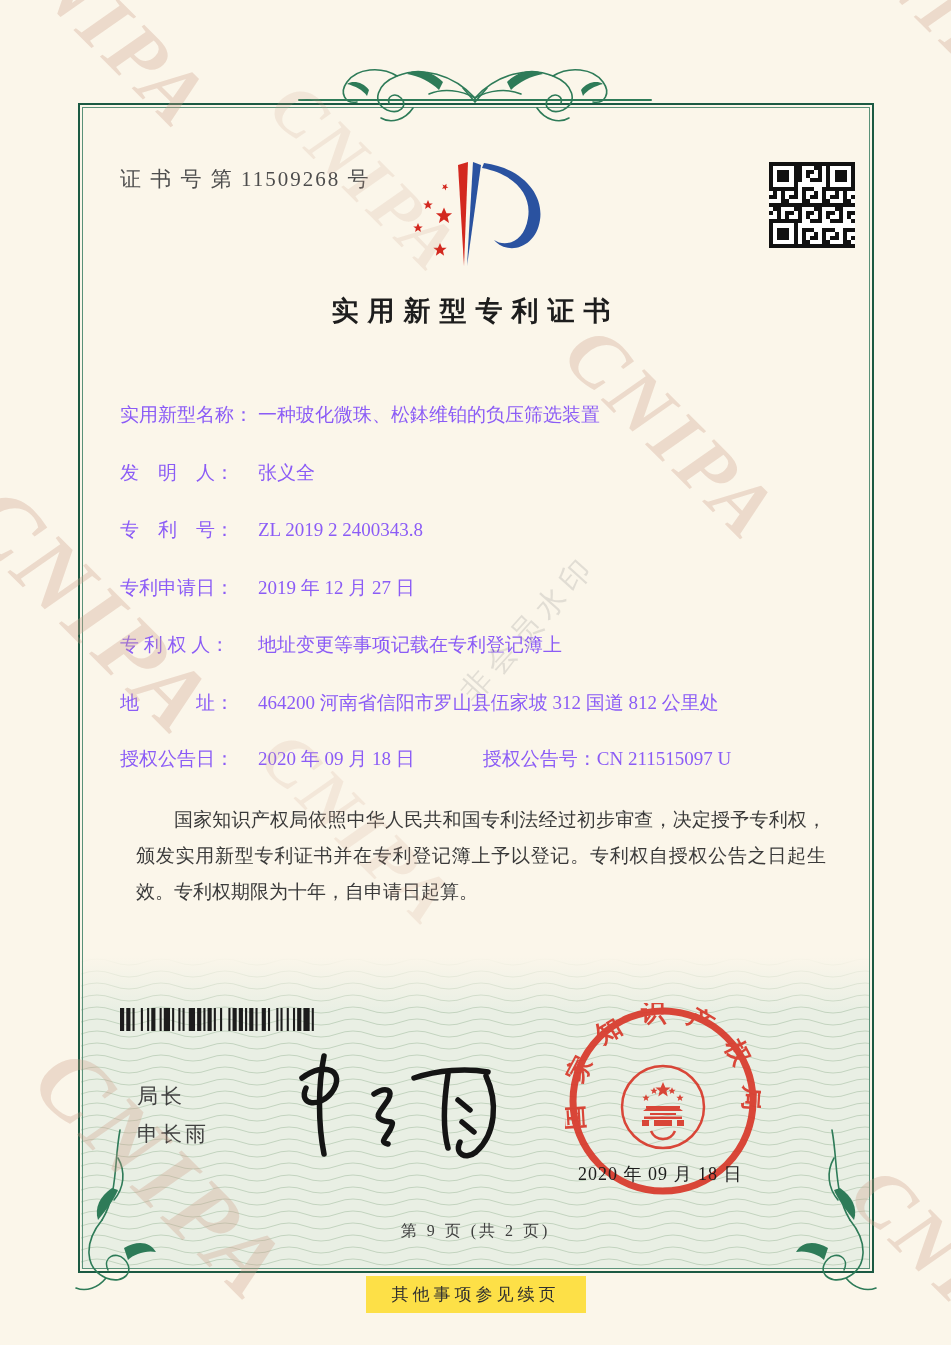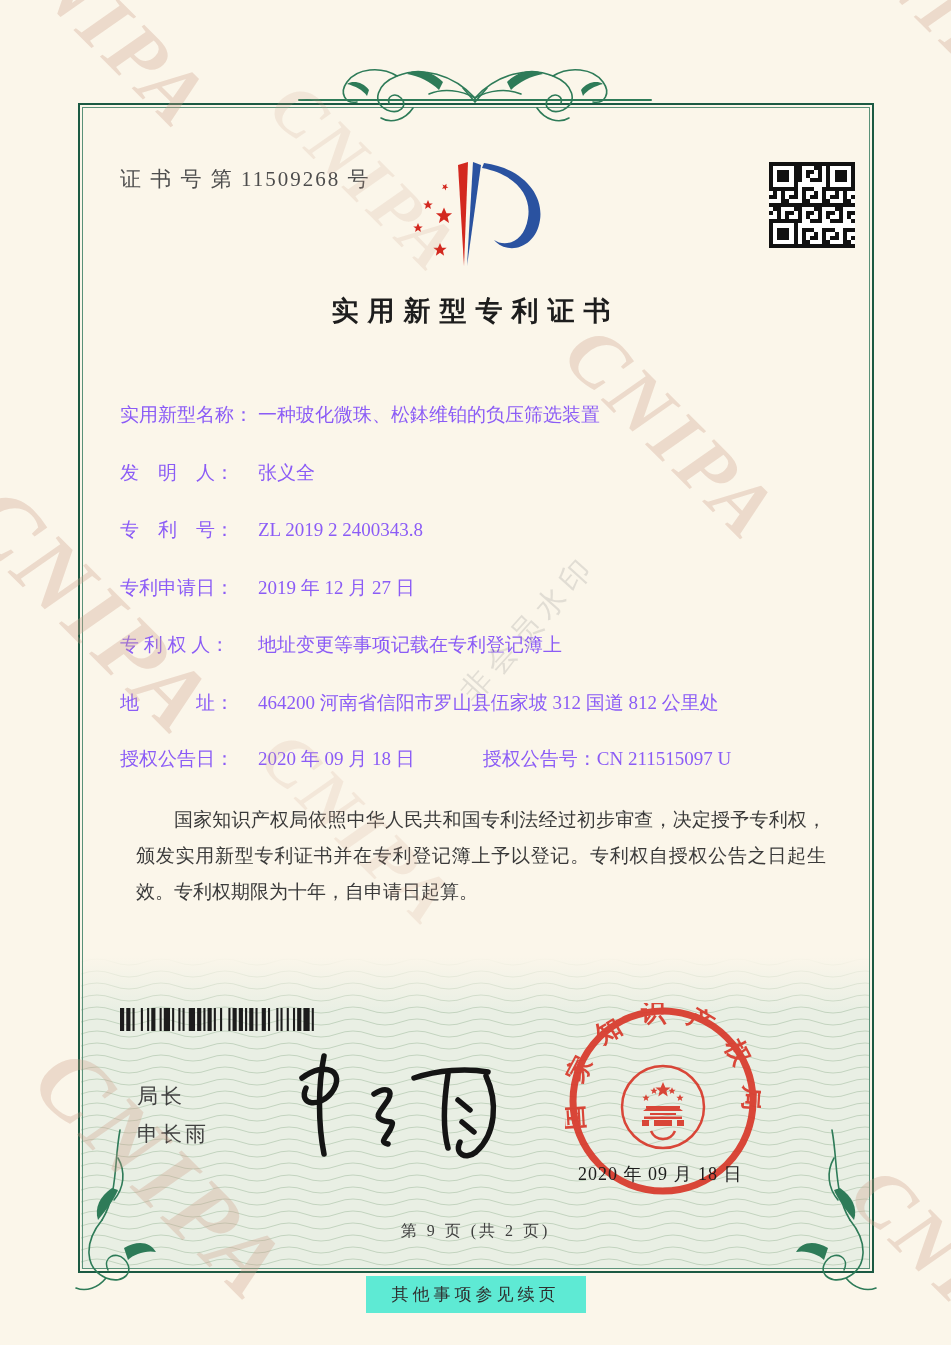--- a/index.html
+++ b/index.html
@@ -27,21 +27,21 @@
   .paragraphs p{margin:16px;text-indent:2em;}
   .barcode{position:absolute;left:120px;top:1008px;width:198px;height:23px;z-index:3;}
   .signer{position:absolute;left:137px;font-size:21px;color:#404040;z-index:3;letter-spacing:3px;}
   .signer-title{top:1082px;}
   .signer-name{top:1120px;}
   .signature{position:absolute;left:262px;top:1042px;z-index:3;}
   .seal{position:absolute;left:565px;top:1003px;z-index:4;opacity:.92;}
   .seal-date{position:absolute;left:578px;top:1162px;font-size:18px;color:#1c1c1c;letter-spacing:1px;z-index:5;}
   .page-indicator{position:absolute;left:0;top:1221px;width:100%;text-align:center;font-size:16px;
                   letter-spacing:3px;color:#3f3f3f;z-index:3;}
-  .continuation{position:absolute;left:50%;transform:translateX(-50%);top:1276px;background:#5eead4;
+  .continuation{position:absolute;left:50%;transform:translateX(-50%);top:1276px;background:#fde047;
                 padding:7px 26px;font-size:17px;letter-spacing:4px;color:#2f2f2f;z-index:3;white-space:nowrap;}
   
   .wm{position:absolute;font-style:italic;font-weight:bold;font-family:"Liberation Serif","DejaVu Serif",serif;
       color:rgba(205,159,136,.32);transform:rotate(45deg);letter-spacing:5px;z-index:6;pointer-events:none;}
   .wm1{left:-34px;top:-28px;font-size:82px;}
   .wm2{left:248px;top:138px;font-size:70px;color:rgba(205,159,136,.18);}
   .wm3{left:540px;top:388px;font-size:80px;}
   .wm4{left:-62px;top:556px;font-size:94px;}
   .wm5{left:238px;top:788px;font-size:72px;color:rgba(205,159,136,.17);}
   .wm6{left:818px;top:-34px;font-size:72px;}

